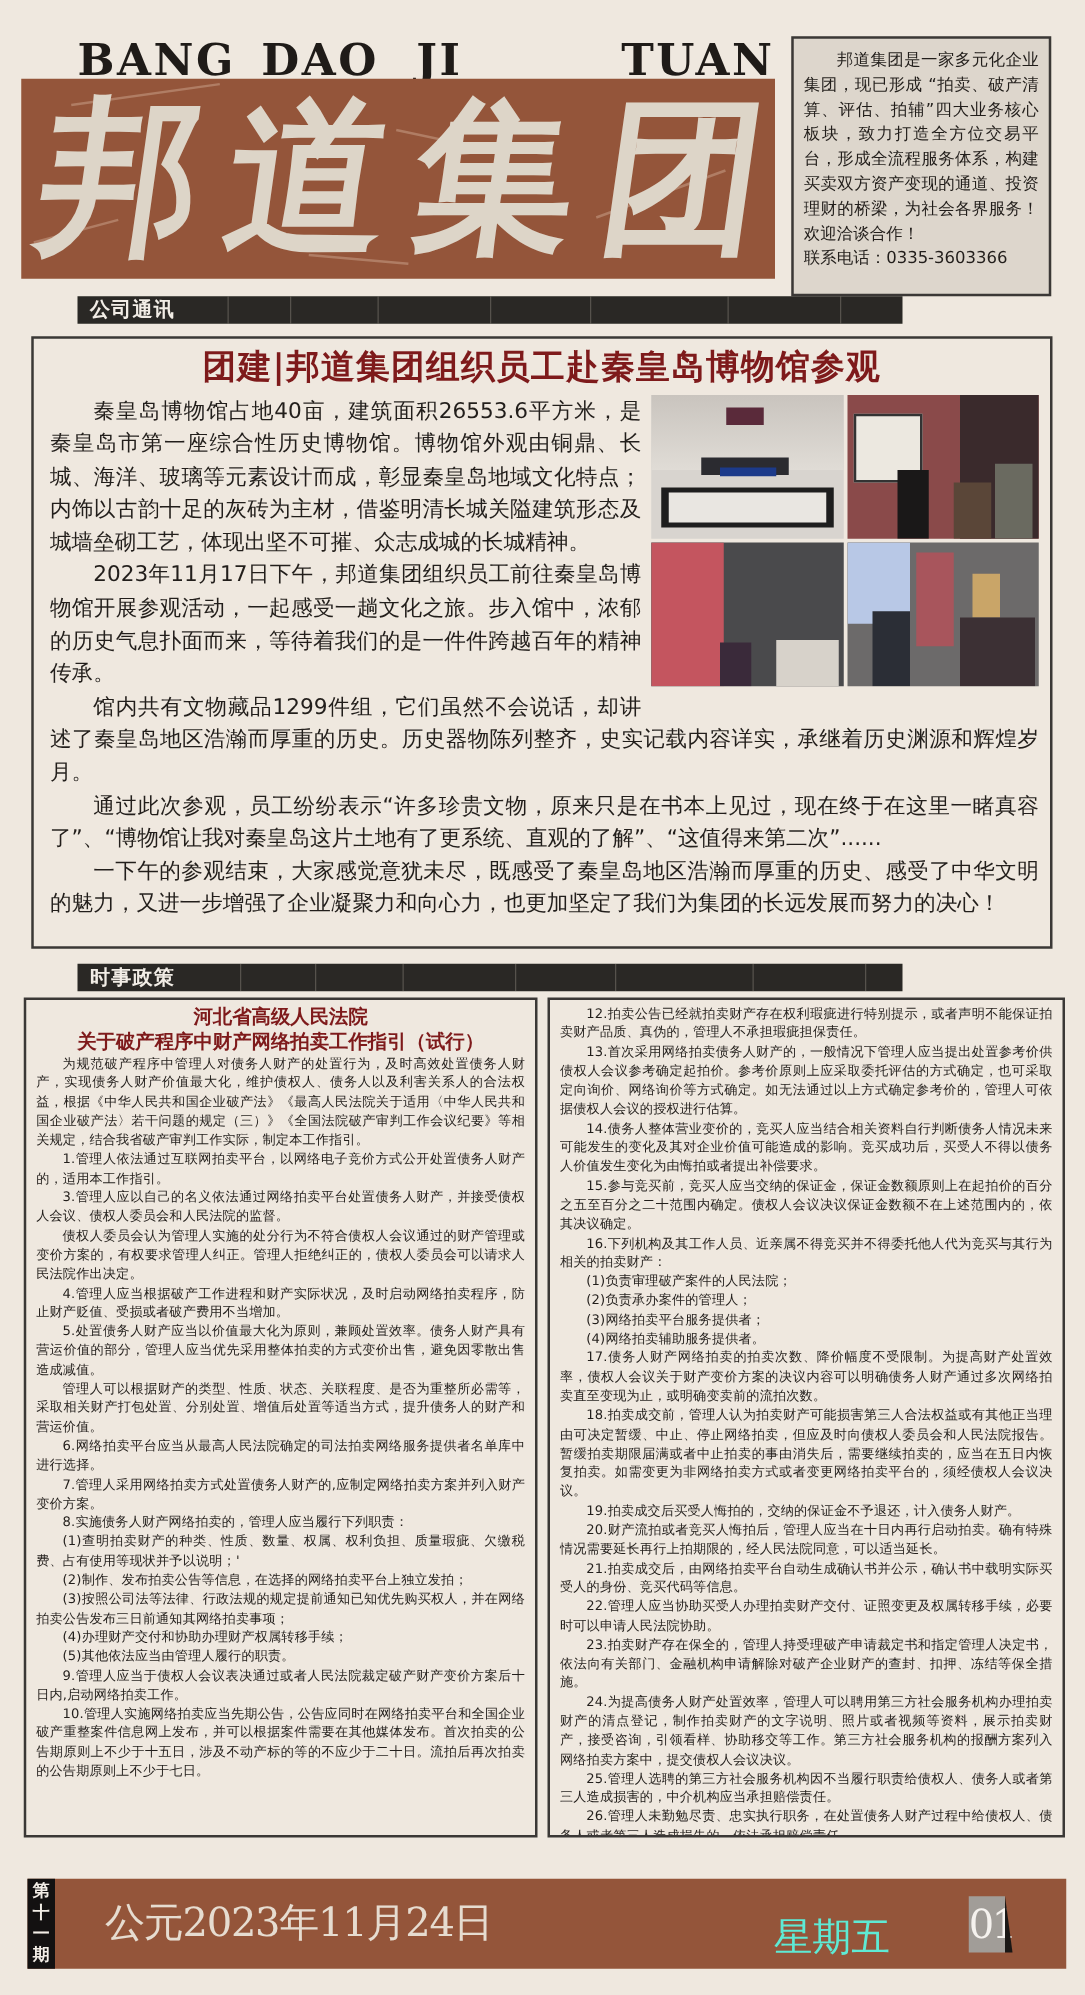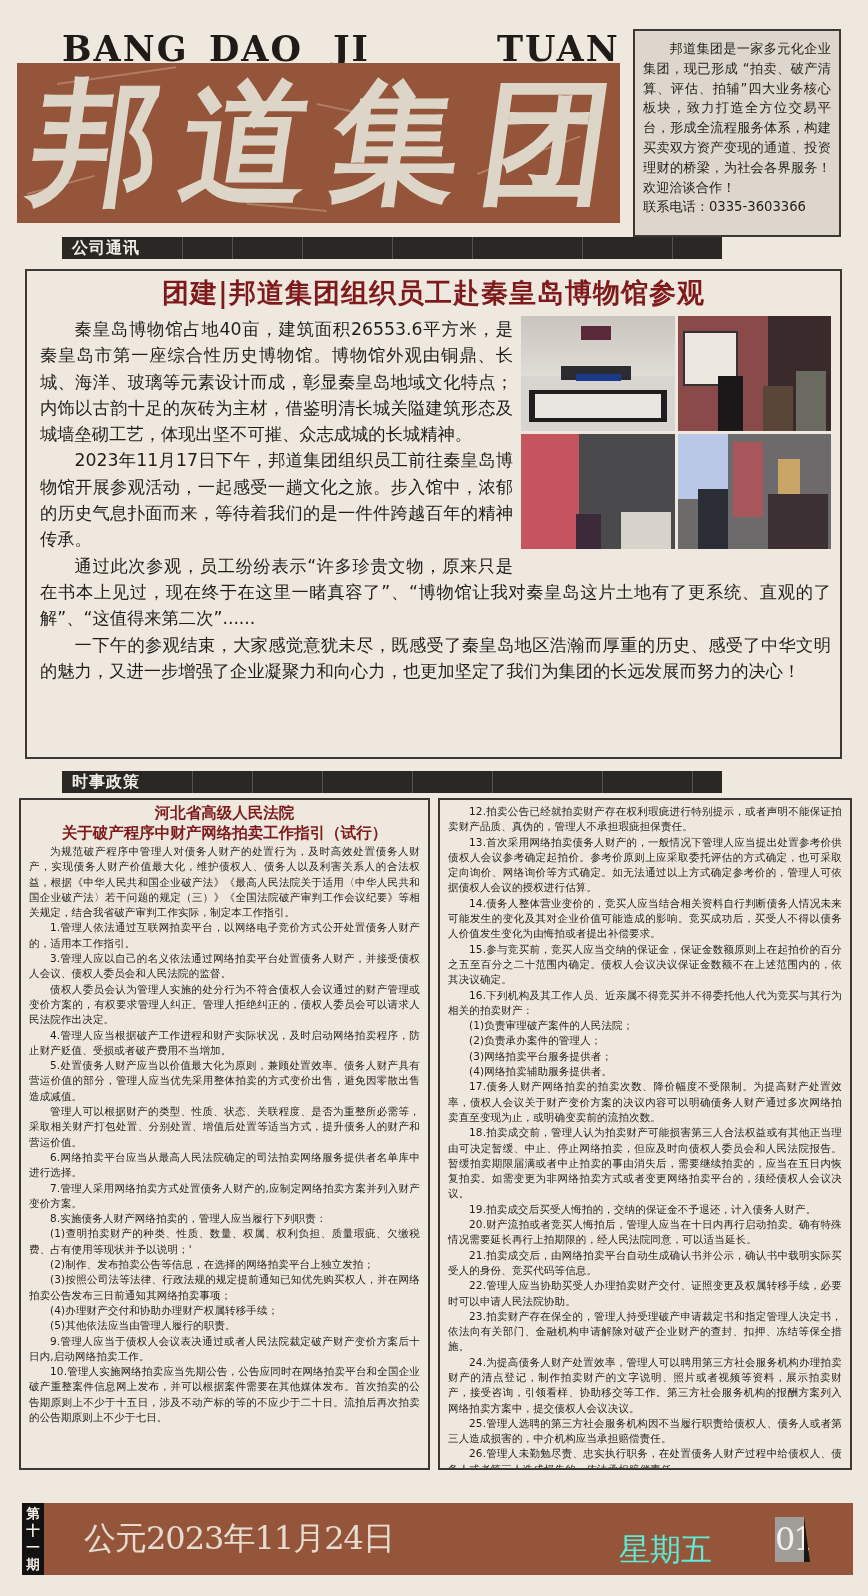--- a/index.html
+++ b/index.html
@@ -25,21 +25,21 @@
   .article-box { position: absolute; left: 25px; top: 269px; width: 817px; height: 490px; border: 2px solid #3b3836; background: #efe8df; }
   .article-title { position: absolute; left: 0; top: 4px; width: 100%; text-align: center; font-family: "DejaVu Serif", serif; font-weight: bold; font-size: 27px; color: #7e1a1b; letter-spacing: 1px; }
   .article-body { position: absolute; left: 13px; top: 45px; width: 791px; font-size: 17.3px; line-height: 26.3px; color: #221e1b; }
   .article-body .photos { float: right; width: 310px; height: 233px; margin: 0 0 4px 8px; position: relative; }
   .article-body p { text-indent: 2em; text-align: justify; }
   .photo { position: absolute; overflow: hidden; }
   .photo .layer { position: absolute; }
 
   .policy-col { position: absolute; top: 798px; height: 672px; border: 2px solid #3b3836; background: #efe8df; padding: 4px 8px 4px 8px; font-size: 10.5px; line-height: 15.3px; color: #221e1b; overflow: hidden; }
   .policy-col p { text-indent: 2em; text-align: justify; letter-spacing: 0.15px; }
-  .policy-title { text-align: center; font-family: Liberation Mono, monospace; font-weight: bold; color: #7e1a1b; font-size: 15.5px; line-height: 20px; }
+  .policy-title { text-align: center; font-family: Liberation Sans, sans-serif; font-weight: bold; color: #7e1a1b; font-size: 15.5px; line-height: 20px; }
 
   .footer { position: absolute; left: 22px; top: 1503px; width: 831px; height: 72px; background: #94553a; }
   .footer .issue { position: absolute; left: 0; top: 0; width: 22px; height: 72px; background: #131111; color: #f2ede6; font-size: 13.5px; font-weight: bold; line-height: 17px; text-align: center; padding-top: 2px; }
   .footer .date { position: absolute; left: 62px; top: 14px; font-family: "DejaVu Serif", serif; font-size: 32px; color: #e6dcd0; letter-spacing: -1px; }
   .footer .weekday { position: absolute; left: 597px; top: 26px; font-family: "DejaVu Serif", serif; font-size: 31px; color: #5eead4; }
   .footer .page-num { position: absolute; left: 753px; top: 14px; width: 29px; height: 45px; background: #a19d98; color: #f5f2ee; font-family: "DejaVu Serif", serif; font-size: 32px; line-height: 45px; text-align: center; letter-spacing: -2px; }
   .footer .page-shadow { position: absolute; left: 782px; top: 14px; width: 0; height: 0; border-left: 6px solid #1a1715; border-top: 45px solid transparent; }
 </style>
 </head>
 <body>
@@ -110,20 +110,21 @@
       <div class="photo" style="left:157px;top:118px;width:153px;height:115px;background:#6c6a6a">
         <div class="layer" style="left:0;top:0;width:50px;height:65px;background:#b8c8e6"></div>
         <div class="layer" style="left:55px;top:8px;width:30px;height:75px;background:#a8555c"></div>
         <div class="layer" style="left:100px;top:25px;width:22px;height:35px;background:#c9a568"></div>
         <div class="layer" style="left:20px;top:55px;width:30px;height:60px;background:#2b2e36"></div>
         <div class="layer" style="left:90px;top:60px;width:60px;height:55px;background:#3c3034"></div>
       </div>
     </div>
     <p>秦皇岛博物馆占地40亩，建筑面积26553.6平方米，是秦皇岛市第一座综合性历史博物馆。博物馆外观由铜鼎、长城、海洋、玻璃等元素设计而成，彰显秦皇岛地域文化特点；内饰以古韵十足的灰砖为主材，借鉴明清长城关隘建筑形态及城墙垒砌工艺，体现出坚不可摧、众志成城的长城精神。</p>
     <p>2023年11月17日下午，邦道集团组织员工前往秦皇岛博物馆开展参观活动，一起感受一趟文化之旅。步入馆中，浓郁的历史气息扑面而来，等待着我们的是一件件跨越百年的精神传承。</p>
+    <p>馆内共有文物藏品1299件组，它们虽然不会说话，却讲述了秦皇岛地区浩瀚而厚重的历史。历史器物陈列整齐，史实记载内容详实，承继着历史渊源和辉煌岁月。</p>
     <p>通过此次参观，员工纷纷表示“许多珍贵文物，原来只是在书本上见过，现在终于在这里一睹真容了”、“博物馆让我对秦皇岛这片土地有了更系统、直观的了解”、“这值得来第二次”......</p>
     <p>一下午的参观结束，大家感觉意犹未尽，既感受了秦皇岛地区浩瀚而厚重的历史、感受了中华文明的魅力，又进一步增强了企业凝聚力和向心力，也更加坚定了我们为集团的长远发展而努力的决心！</p>
   </div>
 </div>
 
 <div class="section-bar" style="top:771px">
   <div class="grain" style="left:130px"></div>
     <div class="grain" style="left:190px"></div>
     <div class="grain" style="left:260px"></div>
   <div class="grain" style="left:350px"></div>

